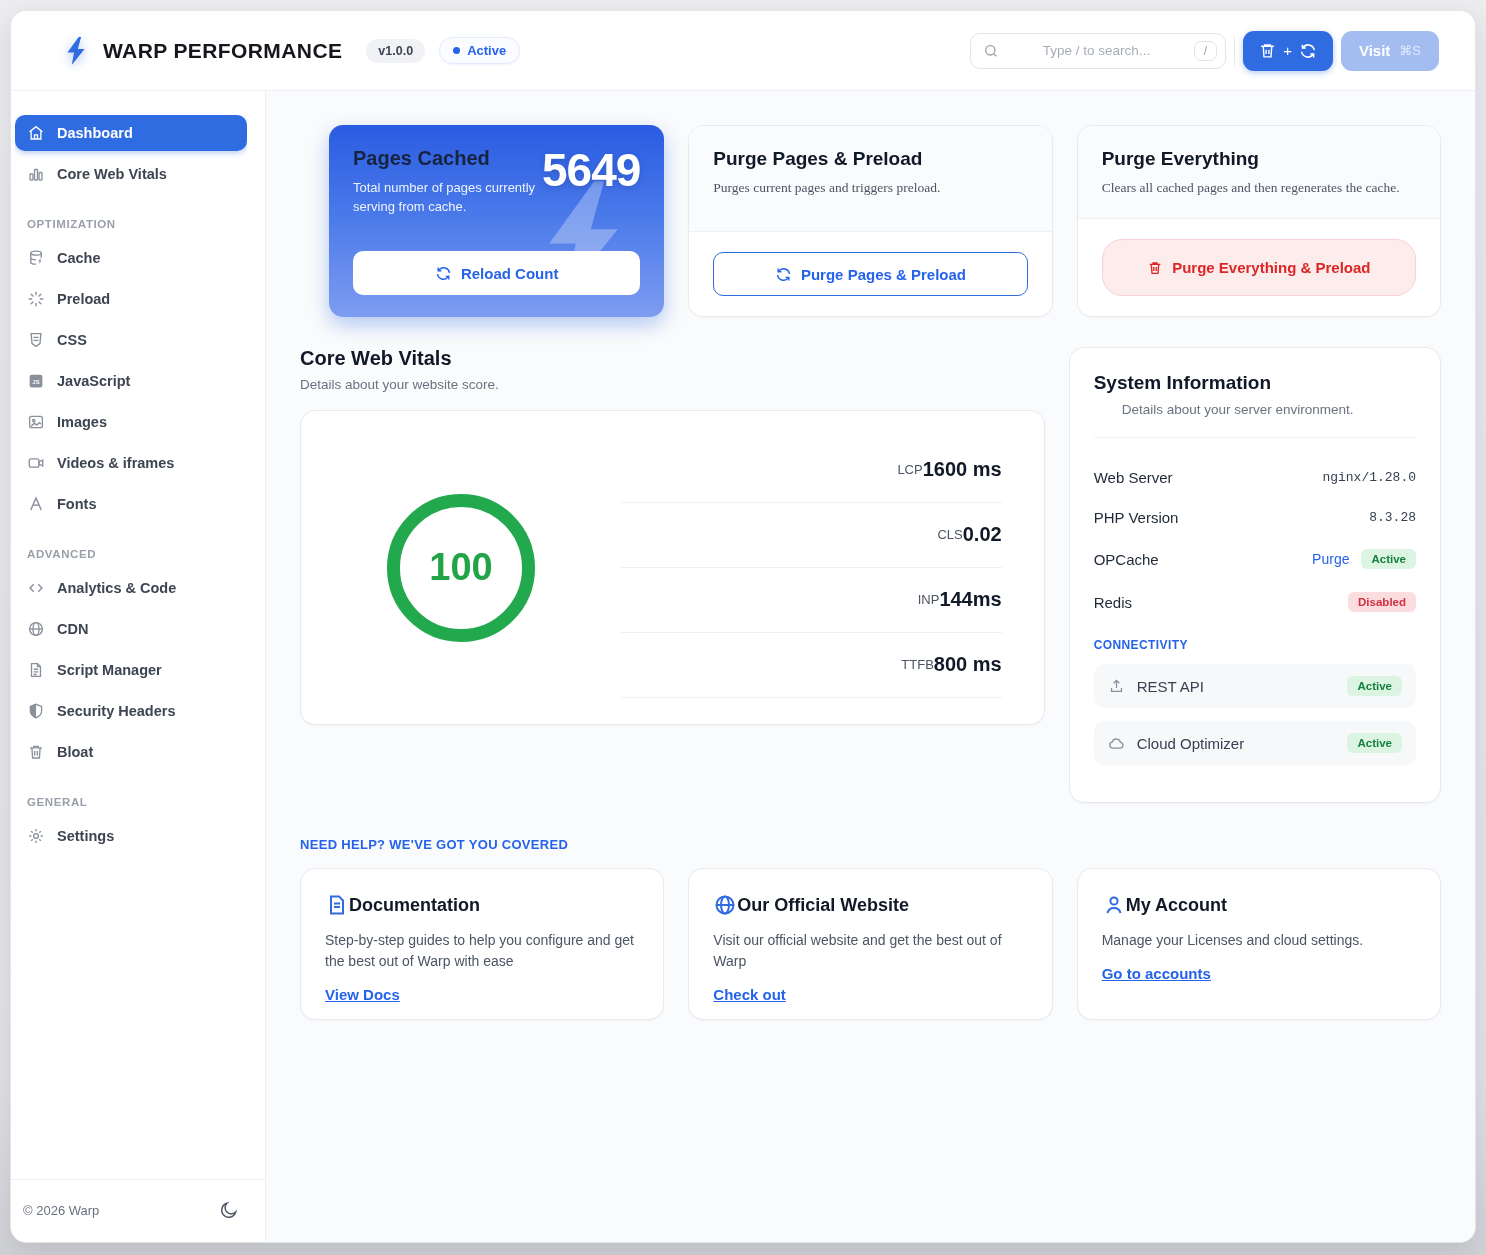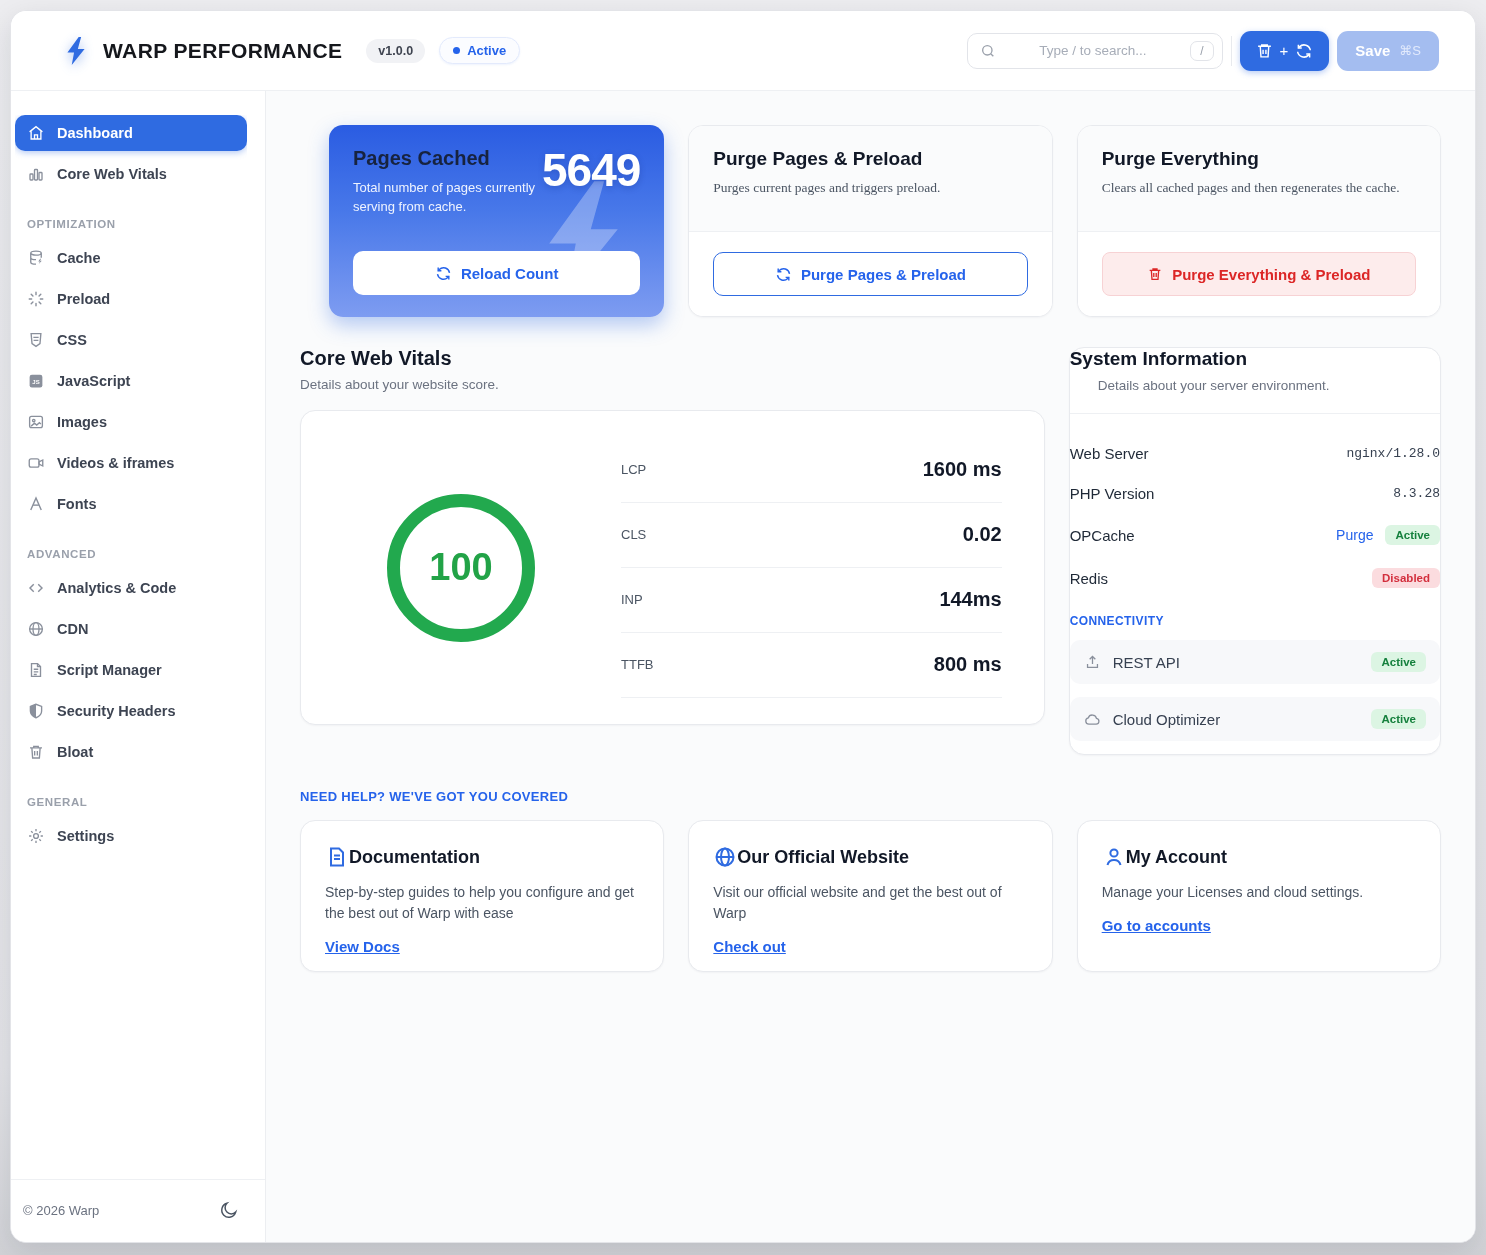--- a/index.html
+++ b/index.html
@@ -123,44 +123,44 @@
   .split-head { flex:1; background:#fafbfc; padding:22px 24px; }
   .split-head h3 { font-size:19px; font-weight:800; color:#111827; }
   .split-head p { font-size:13.5px; color:#4b5563; margin-top:10px;font-family:Liberation Serif, serif; }
   .split-foot { background:#fff; border-top:1px solid #eef0f3; padding:20px 24px; }
   .btn-outline-blue {
     width:100%; height:44px; background:#fff; border:1px solid #2f6be1; border-radius:10px;
     color:#2563eb; font-size:15px; font-weight:700; display:flex; align-items:center;
     justify-content:center; gap:9px; cursor:pointer; font-family:"Liberation Sans",sans-serif;
   }
   .btn-danger {
-    width:100%; height:44px; background:#fdecec; border:1px solid #f7d2d4; border-radius:8px;
+    width:100%; height:57px; background:#fdecec; border:1px solid #f7d2d4; border-radius:20px;
     color:#dc2626; font-size:15px; font-weight:700; display:flex; align-items:center;
     justify-content:center; gap:9px; cursor:pointer; font-family:"Liberation Sans",sans-serif;
   }
   
   .row2 { display:grid; grid-template-columns:2fr 1fr; gap:24px; margin-top:30px; }
   .sec-title { font-size:20px; font-weight:800; color:#111827; }
   .sec-sub { font-size:13.5px; color:#6b7280; margin-top:7px; }
   .vitals-card { margin-top:18px; height:315px; display:flex; align-items:center; padding:0 10px; }
   .score-wrap { flex:0 0 300px; display:flex; align-items:center; justify-content:center; }
   .score-ring {
     width:148px; height:148px; border-radius:50%; border:13px solid #22a94e;
     display:flex; align-items:center; justify-content:center;
   }
   .score-num { font-size:38px; font-weight:800; color:#22a347; }
   .metrics { flex:1; padding:0 32px 0 10px; }
   .metric-row {
-    display:flex; align-items:center; justify-content:space-between;
+    display:flex; align-items:center; justify-content:flex-end;
     padding:20px 0 21px 0; border-bottom:1px solid #eef0f3;
   }
   .metric-label { font-size:13px; color:#4b5563; }
   .metric-value { font-size:20px; font-weight:800; color:#111827; }
   
-  .sysinfo { display:flex; flex-direction:column;justify-content:center; }
+  .sysinfo { padding:24px; display:flex; flex-direction:column;justify-content:center; }
   .sysinfo h3 { font-size:19px; font-weight:800; color:#111827; }
   .sysinfo .sub { font-size:13.5px; color:#6b7280; margin-top:8px;margin-left:28px; }
   .sys-div { height:1px; background:#eef0f3; margin:20px 0 8px 0; }
   .sys-row {
     display:flex; align-items:center; justify-content:space-between; margin-top:23px;
   }
   .sys-label { font-size:15px; color:#1f2937; }
   .sys-val { font-family:"Liberation Mono","DejaVu Sans Mono",monospace; font-size:13px; color:#374151; }
   .sys-right { display:flex; align-items:center; gap:12px; }
   .link-blue { color:#2563eb; font-size:14px; text-decoration:none; cursor:pointer; }
@@ -216,21 +216,21 @@
           </svg>
         <span>+</span>
         <svg width="18" height="18" viewBox="0 0 24 24" fill="none" stroke="#fff" stroke-width="2">
             <path d="M20.5 11A8.5 8.5 0 0 0 6 6.5L4.5 8"></path>
             <path d="M4.5 3.5V8H9"></path>
             <path d="M3.5 13A8.5 8.5 0 0 0 18 17.5l1.5-1.5"></path>
             <path d="M19.5 20.5V16H15"></path>
           </svg>
       </button>
       <button class="btn-save">
-        <span>Save</span>
+        <span>Visit</span>
         <span class="sc">⌘S</span>
       </button>
     </div>
   </header>
 
   <div class="body-wrap">
 
     <nav class="sidebar">
       <div class="nav">
         <div class="nav-item active">

